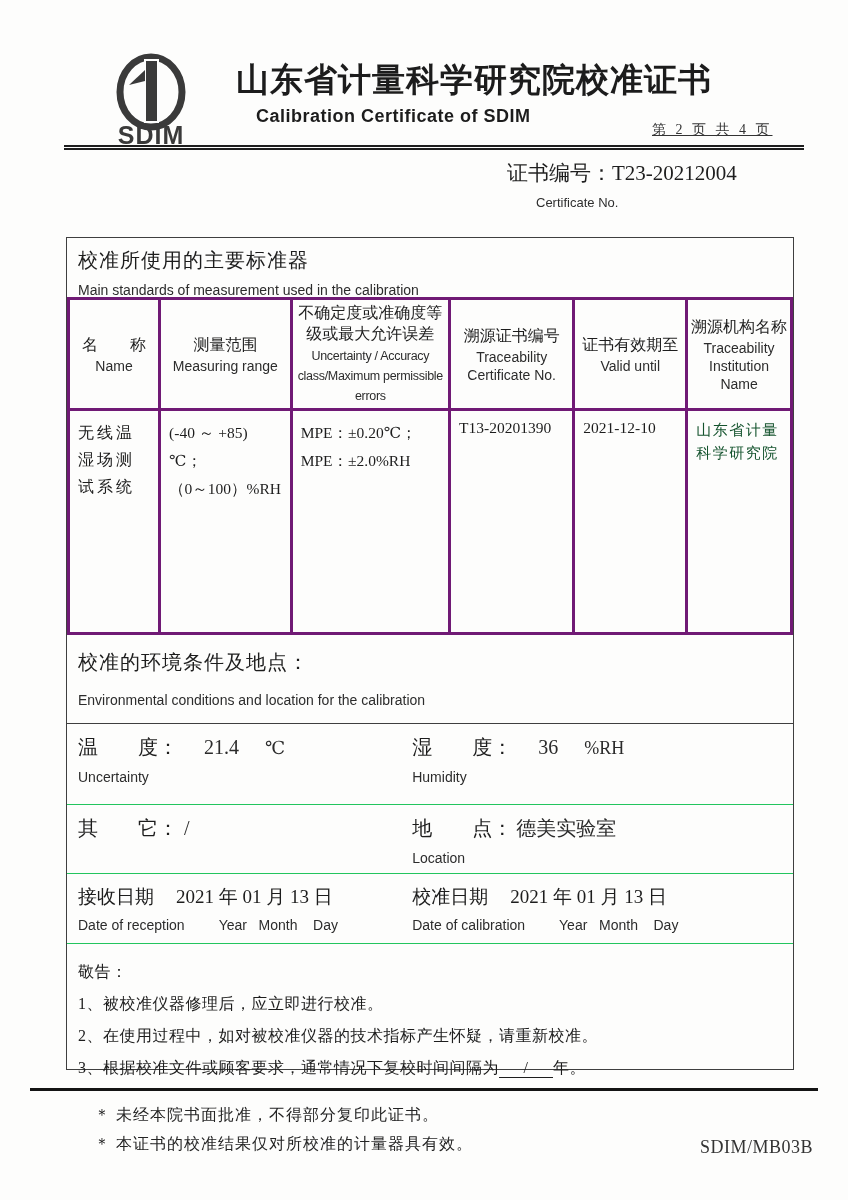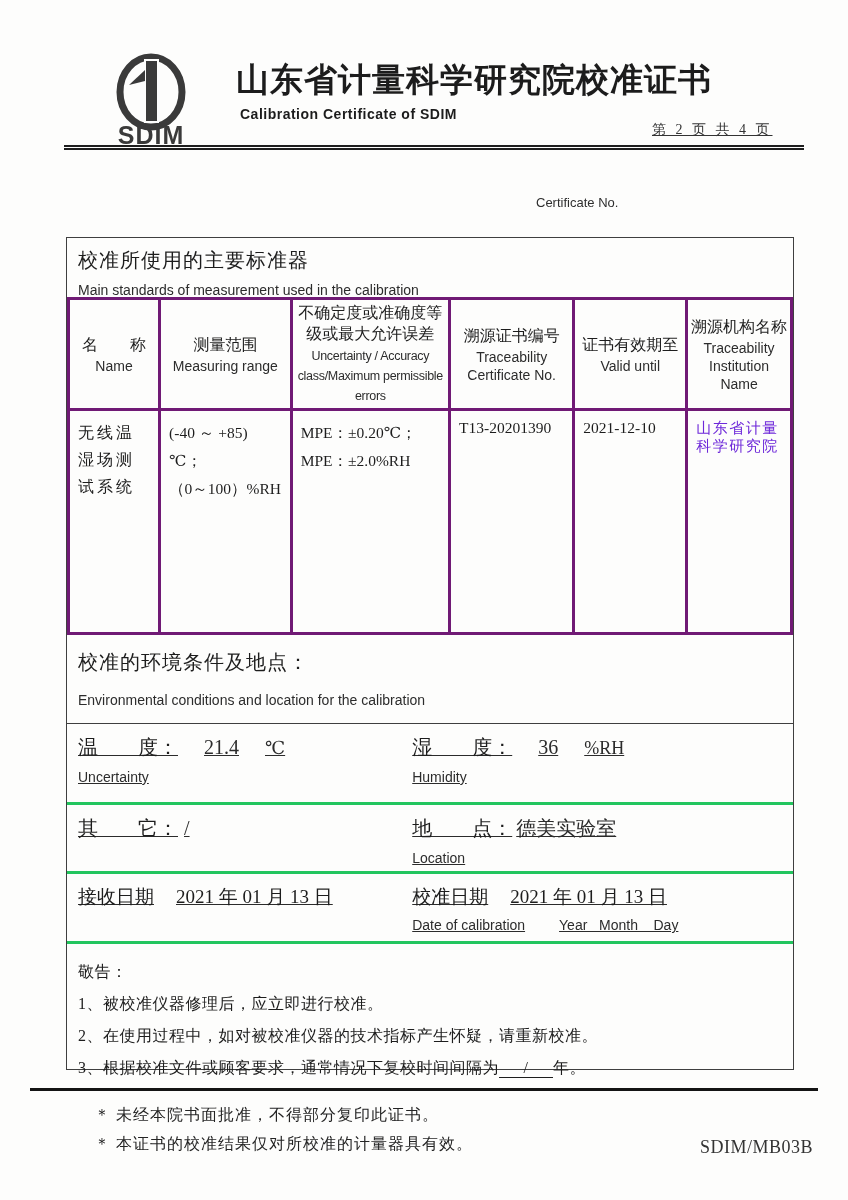--- a/index.html
+++ b/index.html
@@ -13,22 +13,22 @@
 
   
   .logo { position:absolute; left:98px; top:52px; width:110px; height:96px; }
   .main-title {
     position:absolute; left:212px; top:58px; width:470px;
     font-size:33px; font-weight:bold; letter-spacing:1px; color:#1c1c1c;
     white-space:nowrap;
     margin-left:24px;
   }
   .sub-title {
-    position:absolute; left:240px; top:106px;
-    font-size:14px; font-weight:bold; letter-spacing:0.5px; color:#1c1c1c;
+    position:absolute; left:256px; top:106px;
+    font-size:18px; font-weight:bold; letter-spacing:0.5px; color:#1c1c1c;
     white-space:nowrap;
   }
   .page-info {
     position:absolute; left:652px; top:121px;
     font-size:14px; letter-spacing:3px; color:#333; white-space:nowrap;text-decoration:underline;
   }
   .header-rule {
     position:absolute; left:64px; top:145px; width:740px; height:5px;
     border-top:2px solid #1e1e1e; border-bottom:2px solid #1e1e1e;
   }
@@ -63,26 +63,26 @@
   table.std tr.body td {
     height:224px; vertical-align:top; padding:8px 6px 0 8px;
   }
   .h-zh { font-size:16px; color:#1d1d1d; line-height:21px; }
   .h-en { font-size:14px; color:#2c2c2c; line-height:18px; margin-top:2px; }
   .h-en.small { font-size:12.5px; line-height:20px; letter-spacing:-0.3px; }
   .cell-name { font-size:16px; letter-spacing:3px; line-height:27px; color:#1d1d1d; }
   .cell-range { font-size:15.5px; line-height:28px; color:#1d1d1d; }
   .cell-mpe { font-size:15.5px; line-height:28px; color:#1d1d1d; }
   .cell-plain { font-size:15.5px; color:#1d1d1d; }
-  .cell-inst { font-size:15px; line-height:18px; letter-spacing:1.5px; color:#6d28d9; }
+  .cell-inst { font-size:15px; line-height:23px; letter-spacing:1.5px; color:#14532d; }
 
   .sec2 { height:89px; padding:14px 12px 0 11px; border-bottom:1px solid #3f3f3f; }
   .sec2 .en-sec { margin-top:16px; }
 
-  .env-row { display:flex; border-bottom:3px solid #22c55e;text-decoration:underline; }
+  .env-row { display:flex; border-bottom:1px solid #22c55e; }
   .env-row .colL { width:47%; padding:10px 0 0 11px; }
   .env-row .colR { width:53%; padding:10px 0 0 4px; }
   .row1 { height:81px; }
   .row2 { height:69px; }
   .row3 { height:70px; }
   .env-zh { font-size:20px; color:#1d1d1d; white-space:pre; }
   .env-val { font-size:20px; margin-left:26px; }
   .env-unit { font-size:18px; margin-left:26px; }
   .env-en { font-size:14px; color:#2c2c2c; margin-top:8px; }
   .date-zh { font-size:19px; color:#1d1d1d; white-space:nowrap; }
@@ -115,20 +115,21 @@
     <ellipse cx="53" cy="40" rx="31" ry="35" fill="none" stroke="#3a3a3a" stroke-width="7"></ellipse>
     <rect x="47" y="8" width="13" height="62" fill="#3a3a3a" stroke="#fdfdfc" stroke-width="2"></rect>
     <path d="M47 18 L31 33 L47 29 Z" fill="#3a3a3a"></path>
     <text x="53" y="92" text-anchor="middle" font-size="25" font-weight="bold" font-family="Liberation Sans, sans-serif" fill="#3a3a3a" letter-spacing="1">SDIM</text>
   </svg>
   <div class="main-title">山东省计量科学研究院校准证书</div>
   <div class="sub-title sans">Calibration Certificate of SDIM</div>
   <div class="page-info">第 2 页 共 4 页</div>
   <div class="header-rule"></div>
 
+  <div class="cert-line"><span>证书编号：</span><span>T23-20212004</span></div>
   <div class="cert-en sans">Certificate No.</div>
 
   <div class="box">
 
     <div class="sec1">
       <div class="zh-sec">校准所使用的主要标准器</div>
       <div class="en-sec sans">Main standards of measurement used in the calibration</div>
     </div>
 
     <table class="std">
@@ -214,20 +215,21 @@
       </div>
       <div class="colR">
         <div><span class="env-zh">地　　点：</span><span class="env-val" style="margin-left:4px">德美实验室</span></div>
         <div class="env-en sans">Location</div>
       </div>
     </div>
 
     <div class="env-row row3">
       <div class="colL">
         <div class="date-zh"><span>接收日期</span><span class="date-val">2021 年 01 月 13 日</span></div>
+        <div class="date-en sans"><span>Date of reception</span><span class="date-units">Year   Month    Day</span></div>
       </div>
       <div class="colR">
         <div class="date-zh"><span>校准日期</span><span class="date-val">2021 年 01 月 13 日</span></div>
         <div class="date-en sans"><span>Date of calibration</span><span class="date-units">Year   Month    Day</span></div>
       </div>
     </div>
 
     <div class="notice">
       <div>敬告：</div>
       <div>1、被校准仪器修理后，应立即进行校准。</div>

